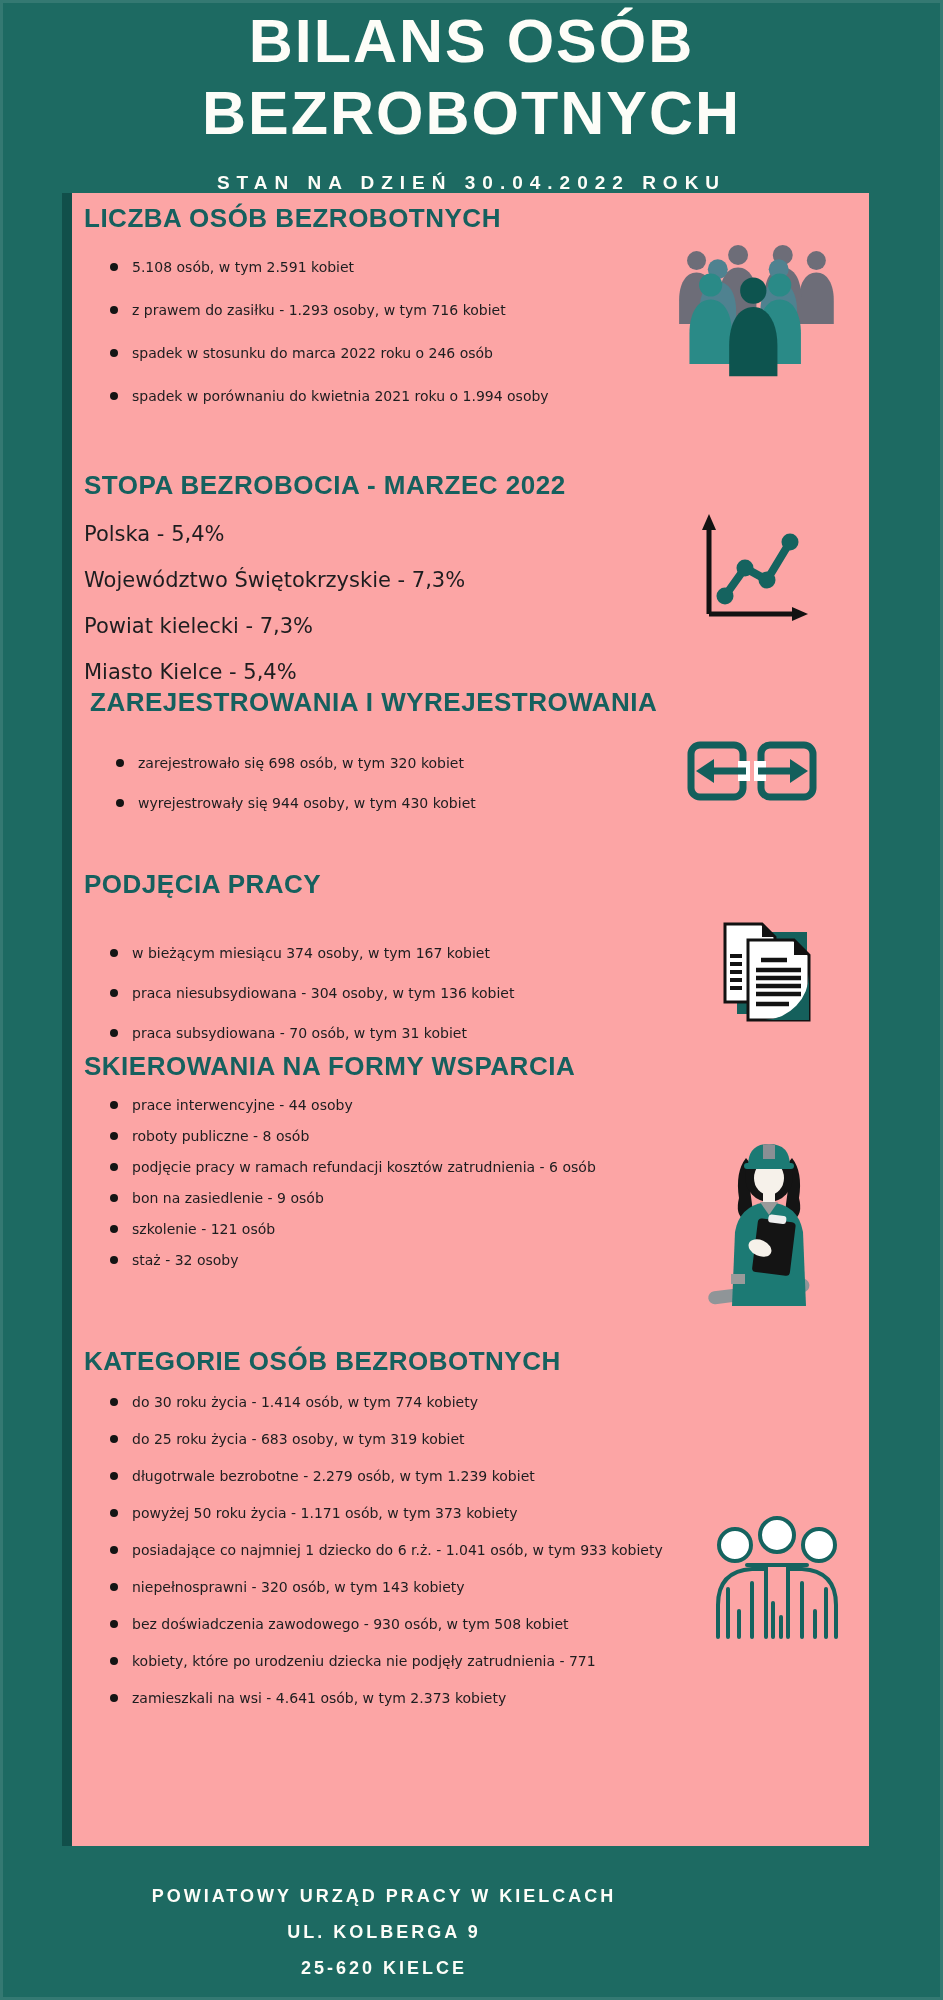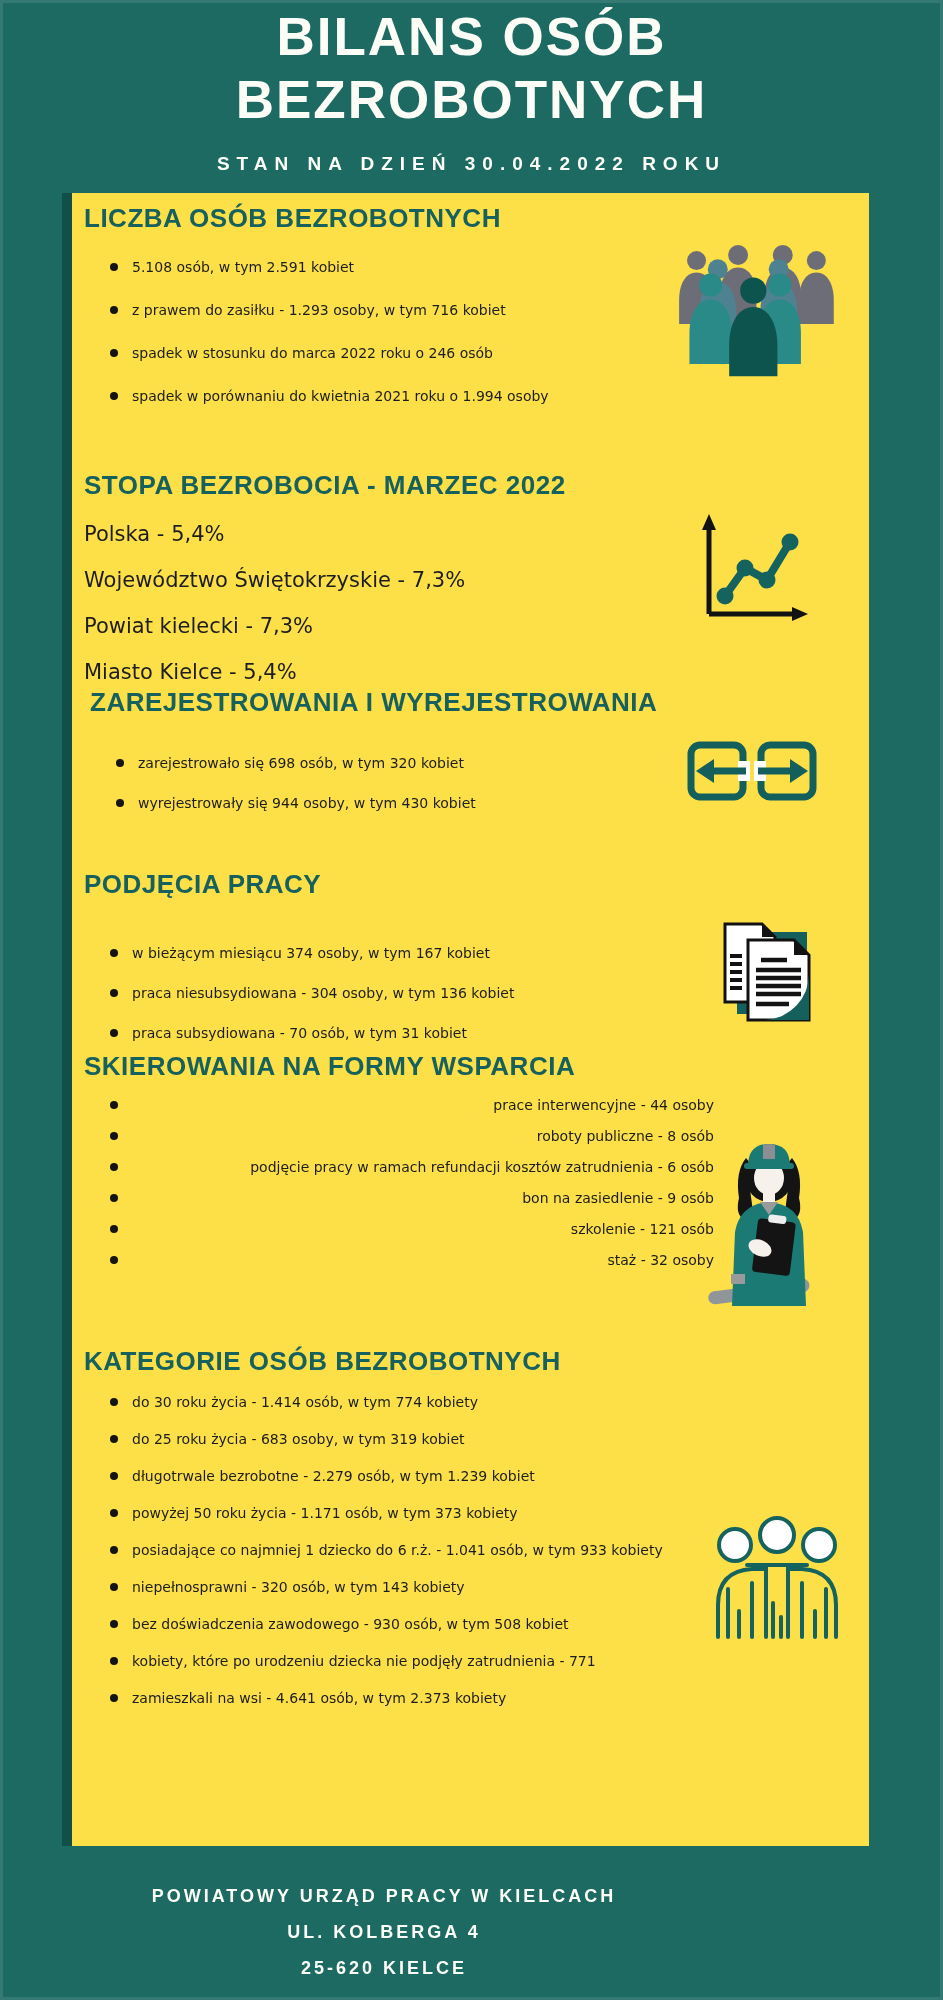--- a/index.html
+++ b/index.html
@@ -7,49 +7,49 @@
     width:943px;height:2000px;position:relative;
     background:#1d6a62;
     font-family:"DejaVu Sans","Liberation Sans",sans-serif;
     overflow:hidden;
   }
   .frame{position:absolute;inset:0;border:3px solid rgba(255,255,255,0.10);pointer-events:none;}
   
   .header{position:absolute;top:0;left:0;width:943px;text-align:center;color:#fdfdf8;}
   .header h1{
     margin:6px 0 0 0;font-family:"Liberation Sans",sans-serif;
-    font-weight:bold;font-size:53px;line-height:1.18;letter-spacing:2px;
+    font-weight:bold;font-size:61px;line-height:1.18;letter-spacing:2px;
   }
   .header .subtitle{
     margin-top:22px;font-family:"Liberation Sans",sans-serif;
     font-weight:bold;font-size:19px;letter-spacing:7px;
   }
   
   .accent-bar{position:absolute;left:62px;top:193px;width:10px;height:1653px;background:#114f4a;}
-  .card{position:absolute;left:72px;top:193px;width:797px;height:1653px;background:#fde047;}
+  .card{position:absolute;left:72px;top:193px;width:797px;height:1653px;background:#fca5a5;}
   .sec{position:absolute;left:12px;}
   .sec h2{
     margin:0;font-family:"Liberation Sans",sans-serif;font-weight:bold;
     font-size:26px;letter-spacing:0.5px;color:#16605e;
   }
   .sec ul{list-style:none;margin:0;padding:0 0 0 24px;}
   .sec li{
     position:relative;padding-left:24px;color:#1d1d1f;
     font-size:14px;line-height:34px;margin-bottom:10px;
   }
   .sec li::before{
     content:"";position:absolute;left:2px;top:13px;width:8px;height:8px;
     border-radius:50%;background:#141414;
   }
   .sec .lines p{margin:0 0 16px 0;color:#1d1d1f;font-size:21px;line-height:30px;}
   .sec-1{top:10px;width:590px;}   .sec-1 ul{margin-top:16px;} .sec-1 li{margin-bottom:9px;}
   .sec-2{top:277px;width:600px;}  .sec-2 .lines{margin-top:18px;}
   .sec-3{top:494px;width:600px;left:18px;} .sec-3 ul{margin-top:28px;} .sec-3 li{margin-bottom:6px;}
   .sec-4{top:676px;width:600px;}  .sec-4 ul{margin-top:36px;} .sec-4 li{margin-bottom:6px;}
-  .sec-5{top:858px;width:630px;}  .sec-5 ul{margin-top:8px;}  .sec-5 li{margin-bottom:0px;line-height:31px;text-align:right;}
+  .sec-5{top:858px;width:630px;}  .sec-5 ul{margin-top:8px;}  .sec-5 li{margin-bottom:0px;line-height:31px;}
   .sec-5 li::before{top:11px;}
   .sec-6{top:1153px;width:655px;} .sec-6 ul{margin-top:8px;}  .sec-6 li{margin-bottom:3px;}
   
   .icon{position:absolute;}
   .icon svg{display:block;width:100%;height:100%;}
   .icon-crowd{left:600px;top:52px;width:168px;height:132px;}
   .icon-chart{left:622px;top:315px;width:122px;height:120px;}
   .icon-arrows{left:614px;top:547px;width:132px;height:62px;}
   .icon-docs{left:643px;top:727px;width:104px;height:102px;}
   .icon-woman{left:630px;top:935px;width:134px;height:178px;}
@@ -307,16 +307,16 @@
           <circle cx="112" cy="32" r="16"></circle>
           <circle cx="70" cy="22" r="17"></circle>
         </g>
       </svg>
     </div>
 
   </div>
 
   <footer class="footer">
     <div>POWIATOWY URZĄD PRACY W KIELCACH</div>
-    <div>UL. KOLBERGA 4</div>
+    <div>UL. KOLBERGA 9</div>
     <div>25-620 KIELCE</div>
   </footer>
 </div>
 
 </body></html>

